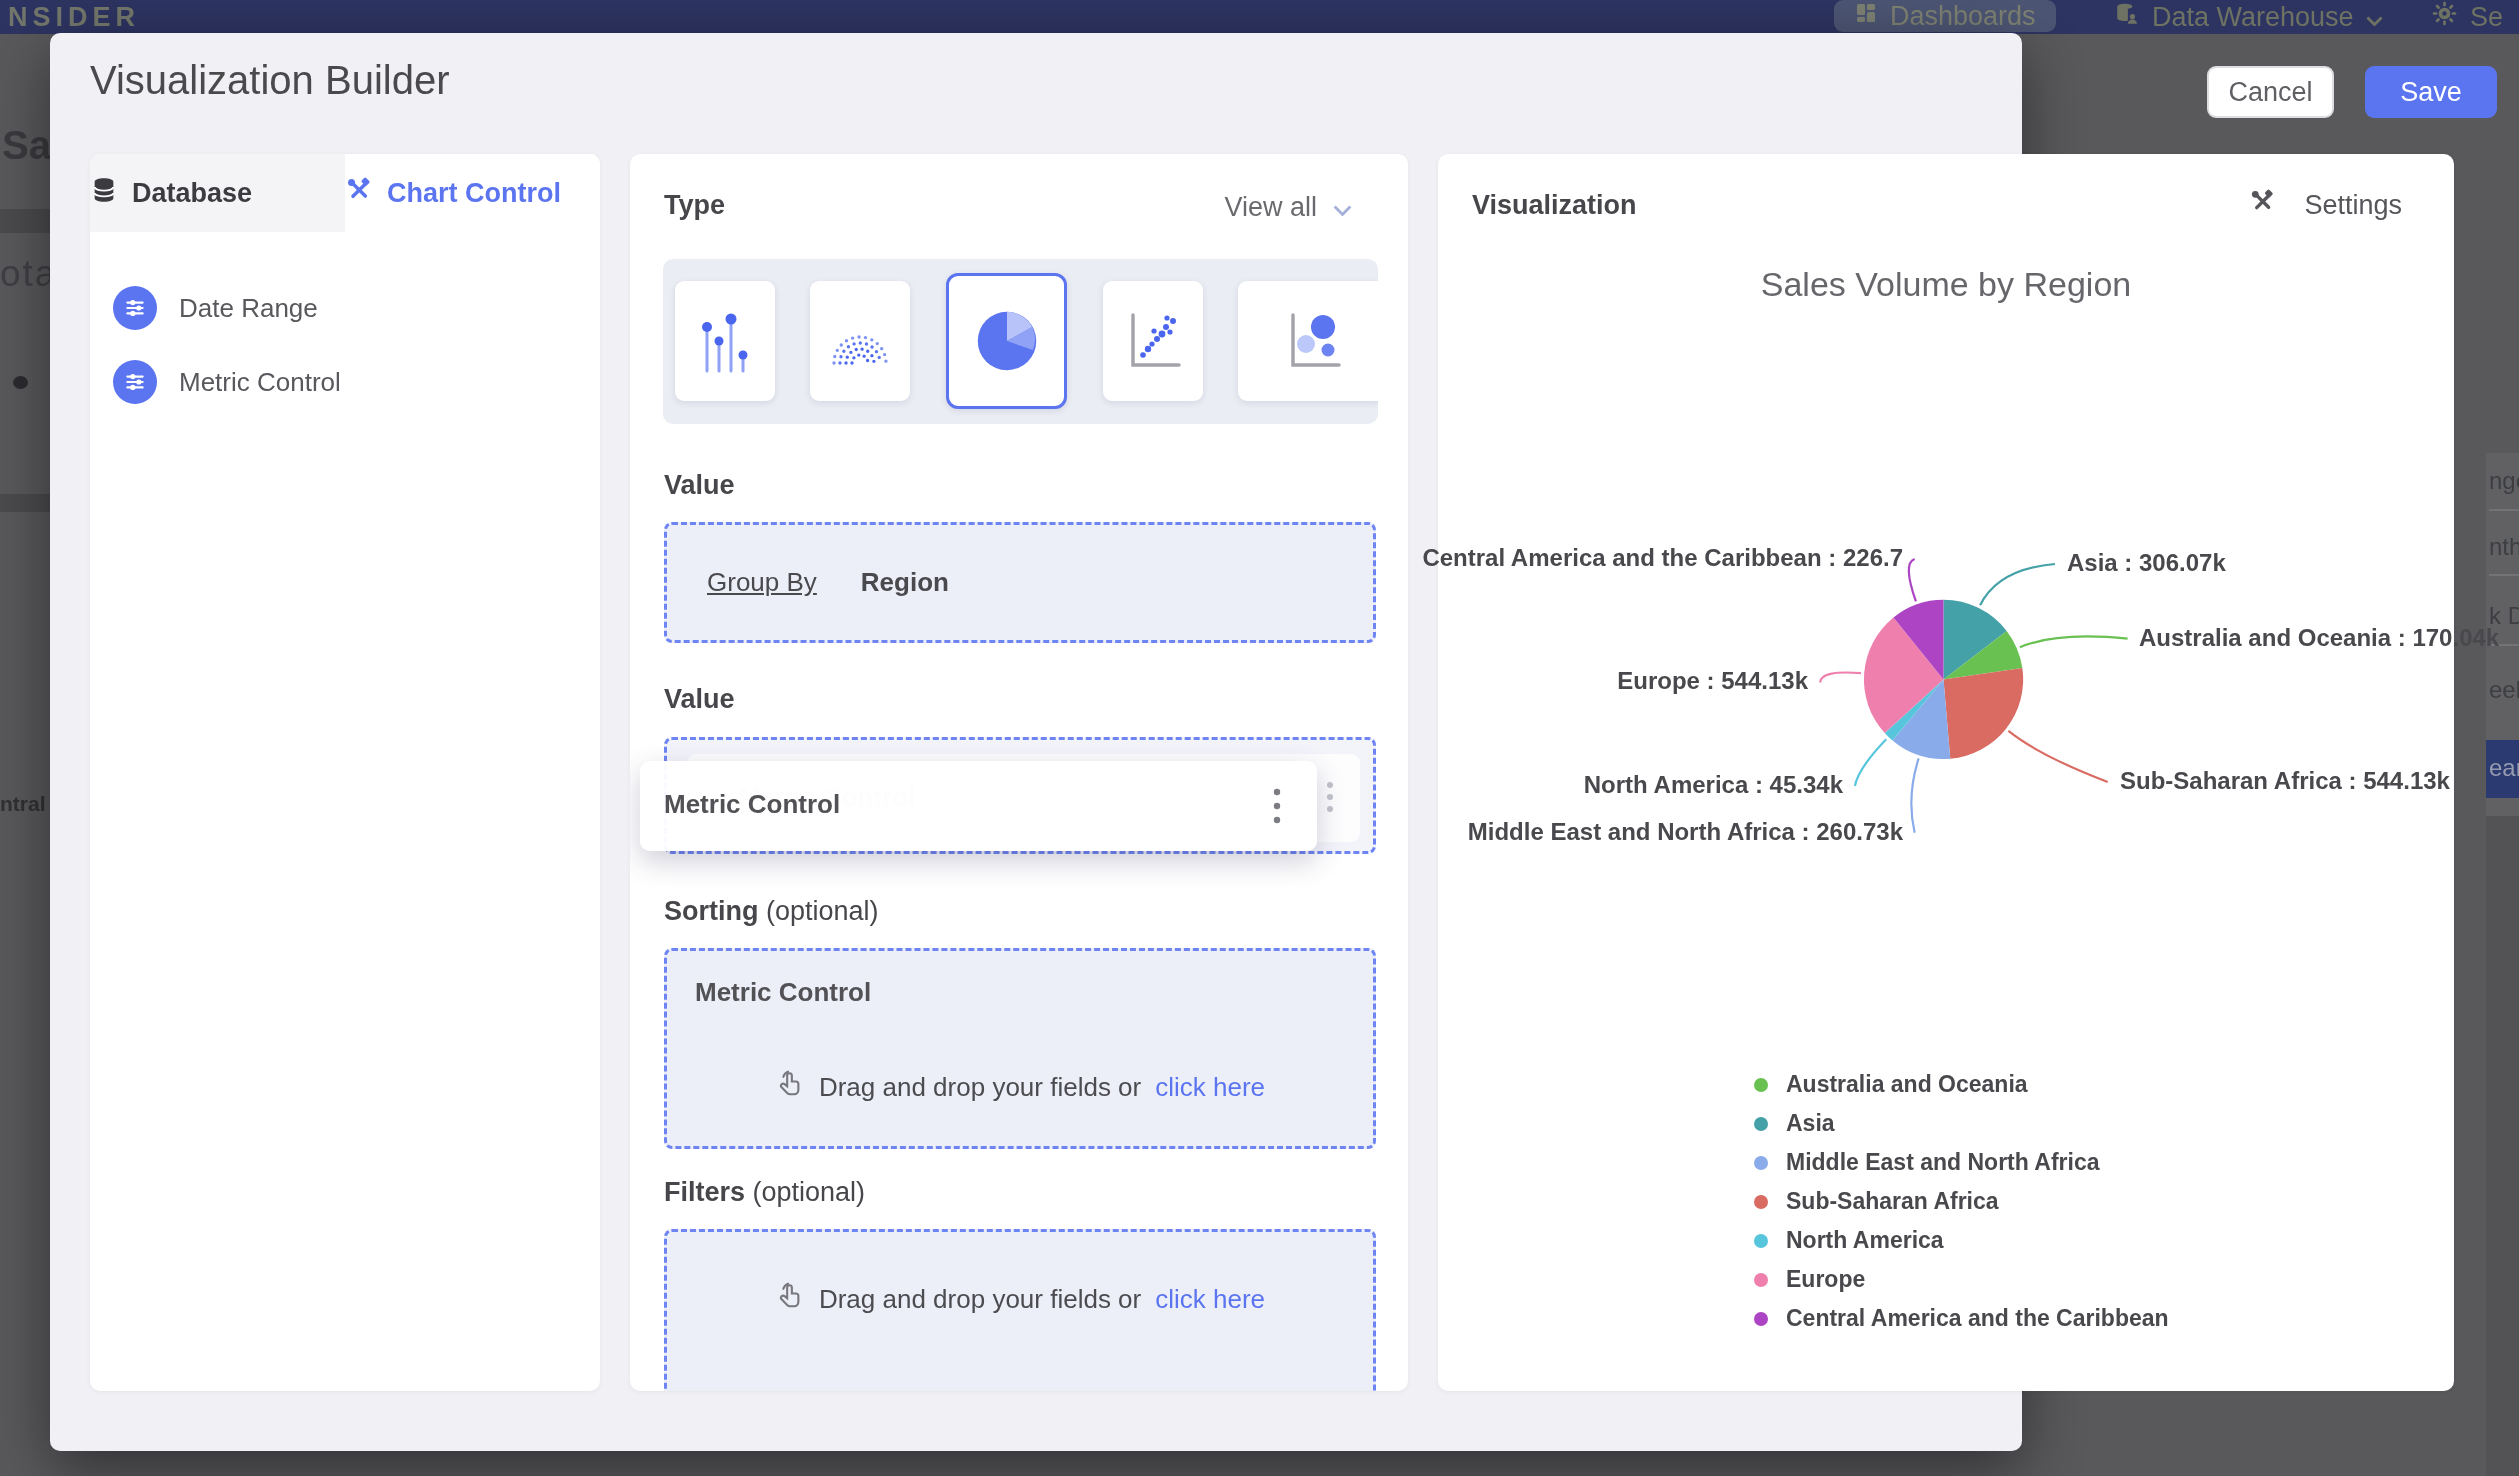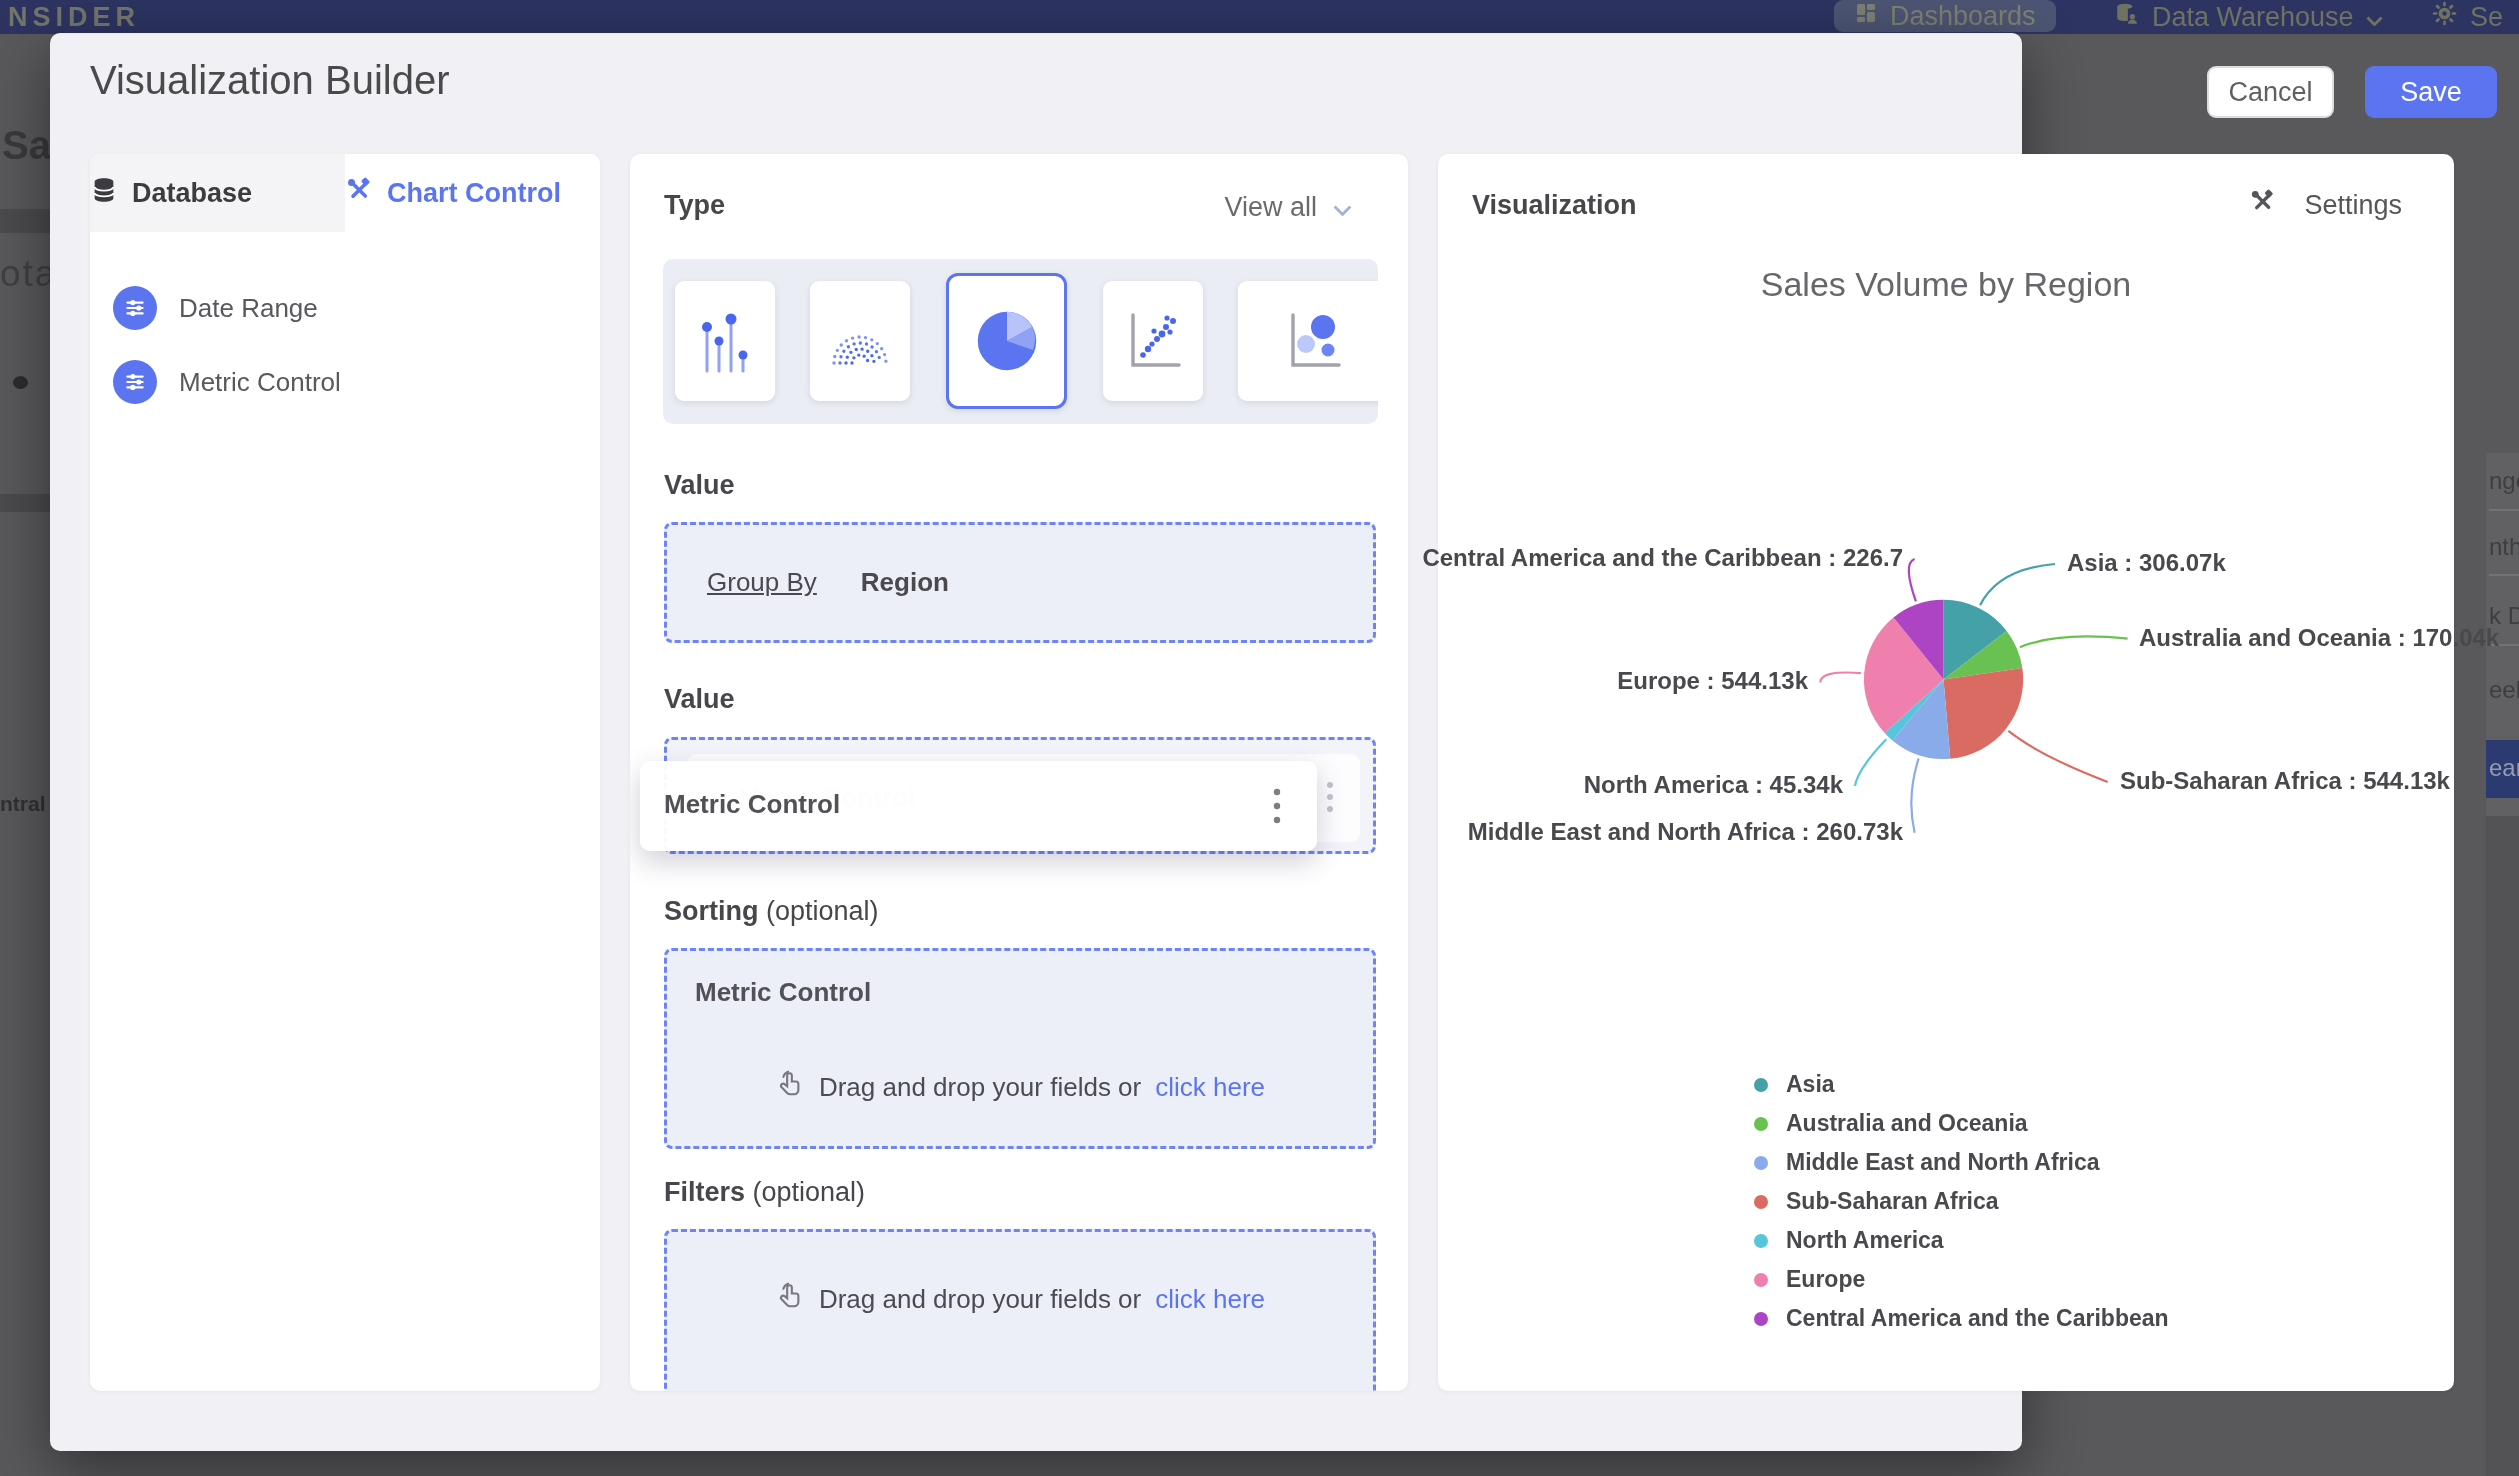--- a/index.html
+++ b/index.html
@@ -407,28 +407,28 @@
         <div class="pie-label" style="top: 395px; left: 629px;">Asia : 306.07k</div>
         <div class="pie-label" style="top: 470px; left: 701px;">Australia and Oceania : 170.04k</div>
         <div class="pie-label" style="top: 613px; left: 682px;">Sub-Saharan Africa : 544.13k</div>
         <div class="pie-label" style="top: 664px; right: 551px;">Middle East and North Africa : 260.73k</div>
         <div class="pie-label" style="top: 617px; right: 611px;">North America : 45.34k</div>
         <div class="pie-label" style="top: 513px; right: 646px;">Europe : 544.13k</div>
         <div class="pie-label" style="top: 390px; right: 551px;">Central America and the Caribbean : 226.7</div>
       </div>
     <div id="chart-legend">
         <div class="legend-row">
+          <span class="legend-dot" style="background: rgb(105, 193, 81);"></span>
+          <span class="legend-name">Australia and Oceania</span>
+        </div>
+        <div class="legend-row">
           <span class="legend-dot" style="background: rgb(69, 161, 168);"></span>
           <span class="legend-name">Asia</span>
         </div>
         <div class="legend-row">
-          <span class="legend-dot" style="background: rgb(105, 193, 81);"></span>
-          <span class="legend-name">Australia and Oceania</span>
-        </div>
-        <div class="legend-row">
           <span class="legend-dot" style="background: rgb(138, 171, 233);"></span>
           <span class="legend-name">Middle East and North Africa</span>
         </div>
         <div class="legend-row">
           <span class="legend-dot" style="background: rgb(217, 107, 98);"></span>
           <span class="legend-name">Sub-Saharan Africa</span>
         </div>
         <div class="legend-row">
           <span class="legend-dot" style="background: rgb(87, 198, 221);"></span>
           <span class="legend-name">North America</span>

